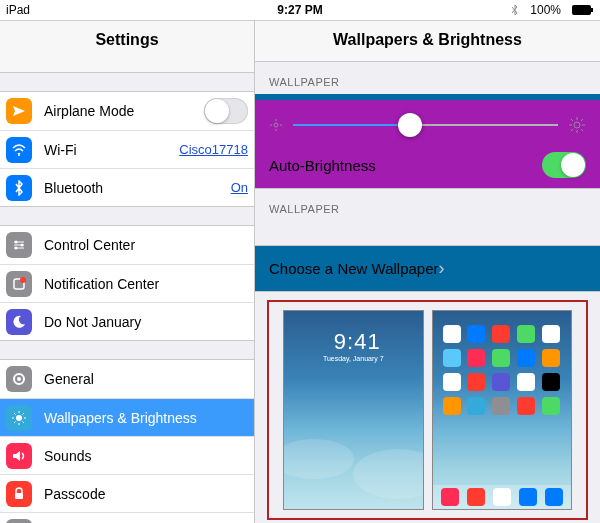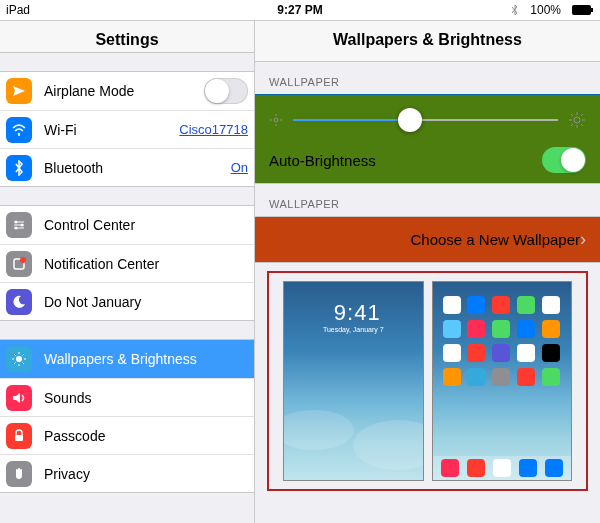--- a/index.html
+++ b/index.html
@@ -2,44 +2,44 @@
 <html><head>
 <meta charset="utf-8">
 <style>
   * { box-sizing: border-box; margin: 0; padding: 0; }
   body { font-family: -apple-system, "Helvetica Neue", Helvetica, Arial, sans-serif; font-size: 14px; background: #fff; width: 600px; height: 523px; overflow: hidden; }
   .statusbar { display:flex; align-items:center; justify-content:space-between; height:20px; padding:0 6px; font-size:12px; color:#000; }
   .statusbar .center { position:absolute; left:0; right:0; text-align:center; font-weight:600; }
   .statusbar .right { display:flex; align-items:center; gap:11px; }
   .split { display:flex; height:calc(100% - 20px); border-top:1px solid #ccc; }
   .sidebar { width:255px; border-right:1px solid #c8c8c8; background:#efeff4; display:flex; flex-direction:column; }
-  .sidebar-header { background:#f7f7f8; text-align:center; font-weight:700; font-size:16px; padding:10px 0 3px; border-bottom:1px solid #c8c8c8; }
+  .sidebar-header { background:#f7f7f8; text-align:center; font-weight:700; font-size:16px; padding:10px 0 23px; border-bottom:1px solid #c8c8c8; }
   .group { background:#fff; border-top:1px solid #c8c8c8; border-bottom:1px solid #c8c8c8; margin-top:18px; }
   .group:first-of-type { margin-top:14px; }
   .row { display:flex; align-items:center; height:38px; padding:0 6px; }
   .row + .row { border-top:1px solid #e0e0e0; }
   .row .label { flex:1; font-size:14px; color:#000; }
   .row .value { font-size:13px; color:#1d4ed8;text-decoration:underline; }
   .row .iconbox { width:26px; height:26px; border-radius:6px; display:flex; align-items:center; justify-content:center; margin-right:12px; flex-shrink:0; }
   .row.selected { background:#3b9bfc; }
   .row.selected .label { color:#fff; }
   .switch { width:44px; height:26px; border-radius:13px; background:#e5e5ea; position:relative; box-shadow: inset 0 0 0 1px #d0d0d5; }
   .switch .knob { width:24px; height:24px; border-radius:50%; background:#fff; position:absolute; top:1px; left:1px; box-shadow:0 1px 3px rgba(0,0,0,0.3); }
   .switch.on { background:#4cd964; box-shadow:none; }
   .switch.on .knob { left:19px; }
   .detail { flex:1; background:#efeff4; display:flex; flex-direction:column; }
   .detail-header { background:#f7f7f8; text-align:center; font-weight:700; font-size:16px; padding:10px 0 12px; border-bottom:1px solid #c8c8c8; }
   .section-label { font-size:11px; color:#6d6d72; padding:14px 14px 6px; letter-spacing:0.5px; }
-  .panel { background:#4d7c0f; border-top:1px solid #0369a1; border-bottom:1px solid #c8c8c8; padding:10px 14px; }
+  .panel { background:#a21caf; border-top:6px solid #0369a1; border-bottom:1px solid #c8c8c8; padding:10px 14px; }
   .slider-row { display:flex; align-items:center; gap:10px; padding:6px 0 14px; }
   .slider-track { flex:1; height:2px; background:#b2b2b2; position:relative; }
   .slider-fill { position:absolute; left:0; top:0; bottom:0; background:#3b9bfc; }
   .slider-thumb { position:absolute; top:50%; width:24px; height:24px; border-radius:50%; background:#fff; box-shadow:0 1px 4px rgba(0,0,0,0.4); transform:translate(-50%,-50%); }
   .auto-row { display:flex; align-items:center; justify-content:space-between; padding-top:4px; }
-  .choose-row { display:flex; align-items:center; justify-content:flex-end; background:#c2410c; border-top:1px solid #c8c8c8; border-bottom:1px solid #c8c8c8; padding:12px 14px; font-size:15px; }
+  .choose-row { display:flex; align-items:center; justify-content:flex-start; background:#0369a1; border-top:1px solid #c8c8c8; border-bottom:1px solid #c8c8c8; padding:12px 14px; font-size:15px;margin-top:24px; }
   .chev { color:#c7c7cc; font-size:18px; }
   .previews { display:flex; gap:8px; padding:8px 14px; border:2px solid #b22222; margin:8px 12px 0; background:#efeff4; }
   .preview { flex:1; height:200px; background:linear-gradient(to bottom,#2a5d8f 0%,#3a84b8 35%,#6fb6d8 60%,#9fd3e2 80%,#bfe4ee 100%); border:1px solid #888; position:relative; overflow:hidden; }
   .preview .cloud { position:absolute; border-radius:50%; background:rgba(255,255,255,0.15); }
   .lock-time { color:#fff; font-size:22px; font-weight:200; text-align:center; margin-top:18px; letter-spacing:1px;padding-left:8px; }
   .lock-date { color:#fff; font-size:7px; text-align:center; }
   .home-grid { display:grid; grid-template-columns:repeat(5,1fr); gap:6px; padding:14px 10px 0; }
   .app { width:18px; height:18px; border-radius:4px; }
   .dock { position:absolute; bottom:0; left:0; right:0; height:24px; background:rgba(255,255,255,0.25); display:flex; justify-content:center; align-items:center; gap:8px; }
   .sun-icon { width:14px; height:14px; }
@@ -129,20 +129,29 @@
         <div class="iconbox" style="background:#5856d6">
           <svg width="16" height="16" viewBox="0 0 16 16">
               <path d="M10 2 A6 6 0 1 0 14 10 A4.5 4.5 0 0 1 10 2" fill="#fff"></path>
             </svg>
         </div>
         <span class="label">Do Not January</span>
       </div>
     </div>
 
     <div class="group">
+      <div class="row">
+        <div class="iconbox" style="background:#8e8e93">
+          <svg width="16" height="16" viewBox="0 0 16 16">
+              <circle cx="8" cy="8" r="5" fill="none" stroke="#fff" stroke-width="2"></circle>
+              <circle cx="8" cy="8" r="2" fill="#fff"></circle>
+            </svg>
+        </div>
+        <span class="label">General</span>
+      </div>
       <div class="row selected">
         <div class="iconbox" style="background:#34aadc">
           <svg width="16" height="16" viewBox="0 0 16 16">
               <circle cx="8" cy="8" r="3" fill="#fff"></circle>
               <g stroke="#fff" stroke-width="1">
                 <line x1="8" y1="1" x2="8" y2="3"></line>
                 <line x1="8" y1="13" x2="8" y2="15"></line>
                 <line x1="1" y1="8" x2="3" y2="8"></line>
                 <line x1="13" y1="8" x2="15" y2="8"></line>
                 <line x1="3" y1="3" x2="4.5" y2="4.5"></line>

